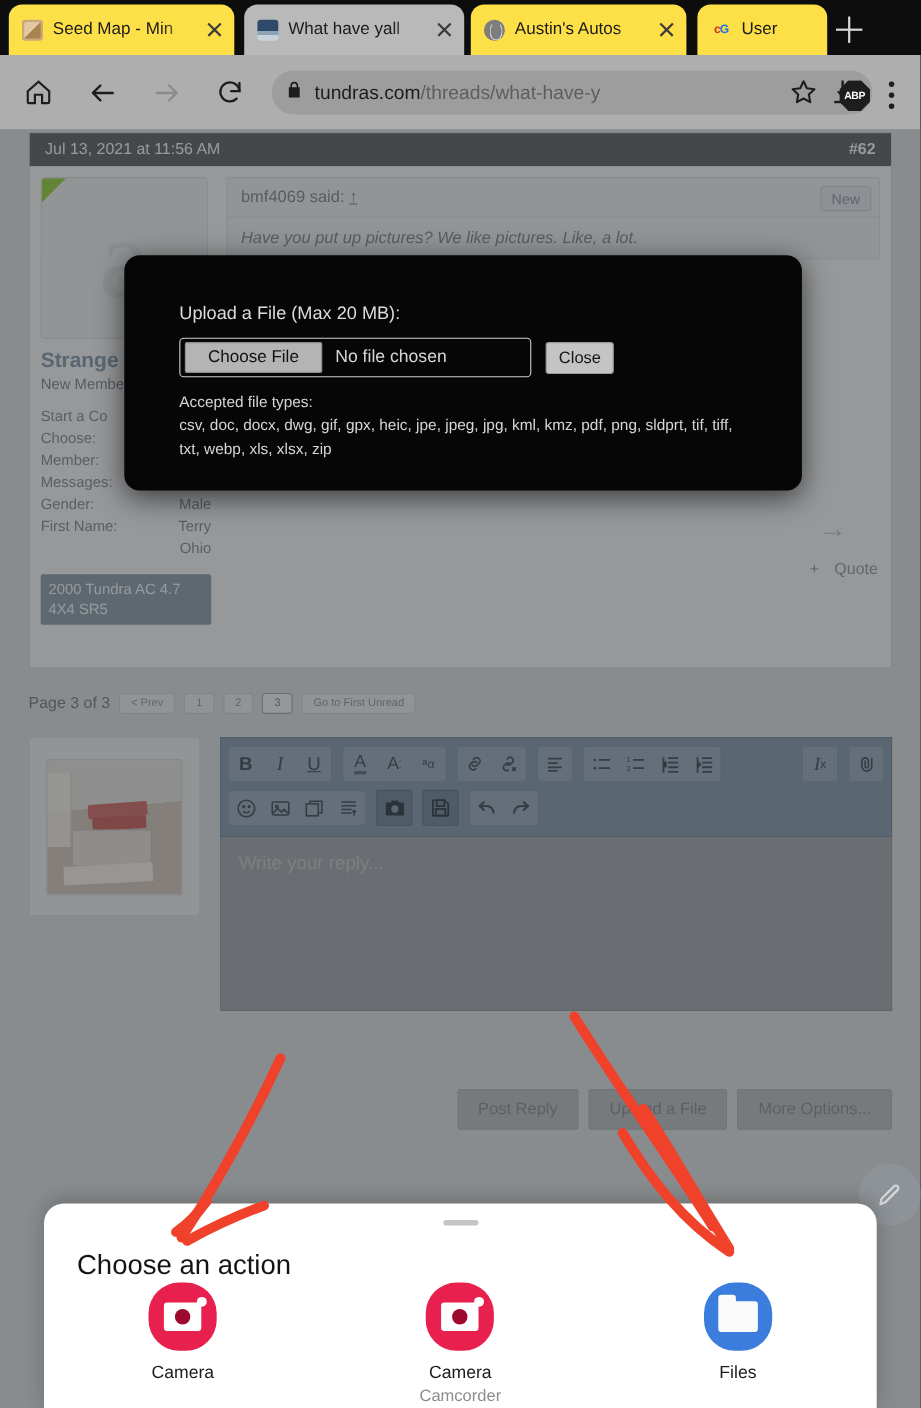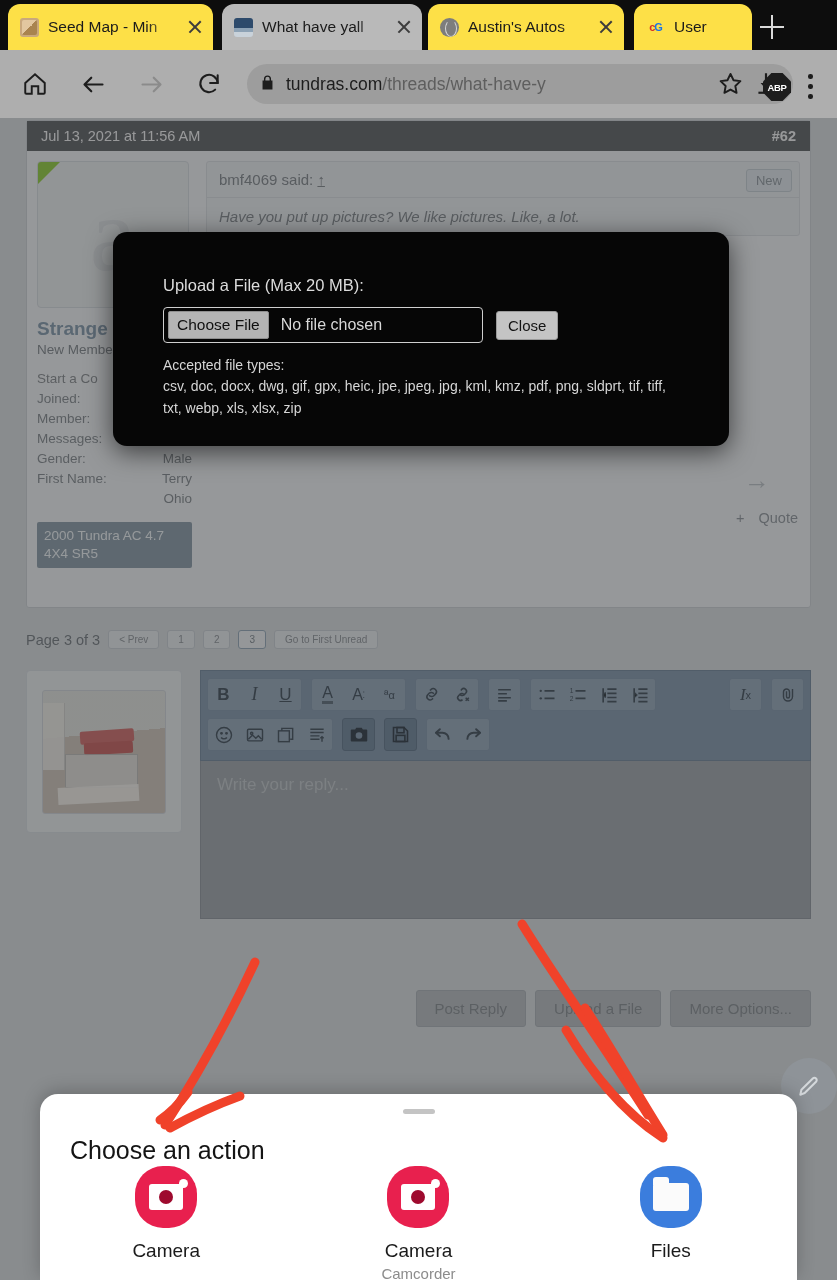--- a/index.html
+++ b/index.html
@@ -235,21 +235,21 @@
     box-shadow: 0 6px 26px rgba(0,0,0,.6);
     padding: 44px 50px 0 50px;
   }
   .ud-label { color: #dcdcdc; font-size: 16.5px; margin-bottom: 12px; }
   .ud-row { display: flex; align-items: center; gap: 13px; }
   .file-input {
     width: 320px; height: 36px; border: 1.5px solid #cfcfcf; border-radius: 4px;
     display: flex; align-items: center; background: #060606;
   }
   .choose-btn {
-    height: 28px; margin: 0 0 0 4px; padding: 0 8px;
+    height: 28px; margin: 0 0 0 4px; padding: 0 20px;
     background: #b4b4b4; border: 1px solid #8f8f8f; color: #101010;
     font-size: 15.5px; display: flex; align-items: center; border-radius: 2px;
     cursor: pointer;
   }
   .no-file { color: #d8d8d8; font-size: 16px; margin-left: 12px; }
   .close-btn {
     background: #c4c4c4; border: 1px solid #9a9a9a; border-radius: 3px;
     color: #141414; font-size: 15px; padding: 5px 11px; cursor: pointer;
   }
   .ud-accepted { color: #d6d6d6; font-size: 14px; margin-top: 14px; }
@@ -288,21 +288,21 @@
     border-radius: 50%; background: #fff;
   }
   .app-icon.files { background: #3b7ddd; }
   .folder {
     width: 36px; height: 28px; background: #fbfbfb; border-radius: 3px; position: relative;
   }
   .folder::before {
     content: ""; position: absolute; left: 0; top: -6px; width: 16px; height: 8px;
     background: #fbfbfb; border-radius: 3px 3px 0 0;
   }
-  .item-label { margin-top: 12px; font-size: 19px; color: #1b1b1b; }
+  .item-label { margin-top: 12px; font-size: 16px; color: #1b1b1b; }
   .item-sub { margin-top: 3px; font-size: 15px; color: #8c8c8c; }
 
   .fab {
     position: absolute; right: 0px; bottom: 166px;
     width: 56px; height: 56px; border-radius: 28px;
     background: #8e9398; display: flex; align-items: center; justify-content: center;
   }
 
   
   .annot { position: absolute; left: 0; top: 0; width: 837px; height: 1280px; pointer-events: none; }
@@ -401,21 +401,21 @@
 
         <div class="author-col">
           <div class="avatar-box">
             <span class="avatar-corner"></span>
             <span class="avatar-letter">a</span>
           </div>
           <div class="author-name">Strange</div>
           <div class="author-title">New Member</div>
           <div class="conv-link">Start a Co</div>
           <div class="stat-row">
-            <span>Joined:</span>
+            <span>Choose:</span>
             <span></span>
           </div>
           <div class="stat-row">
             <span>Member:</span>
             <span></span>
           </div>
           <div class="stat-row">
             <span>Messages:</span>
             <span>7</span>
           </div>

